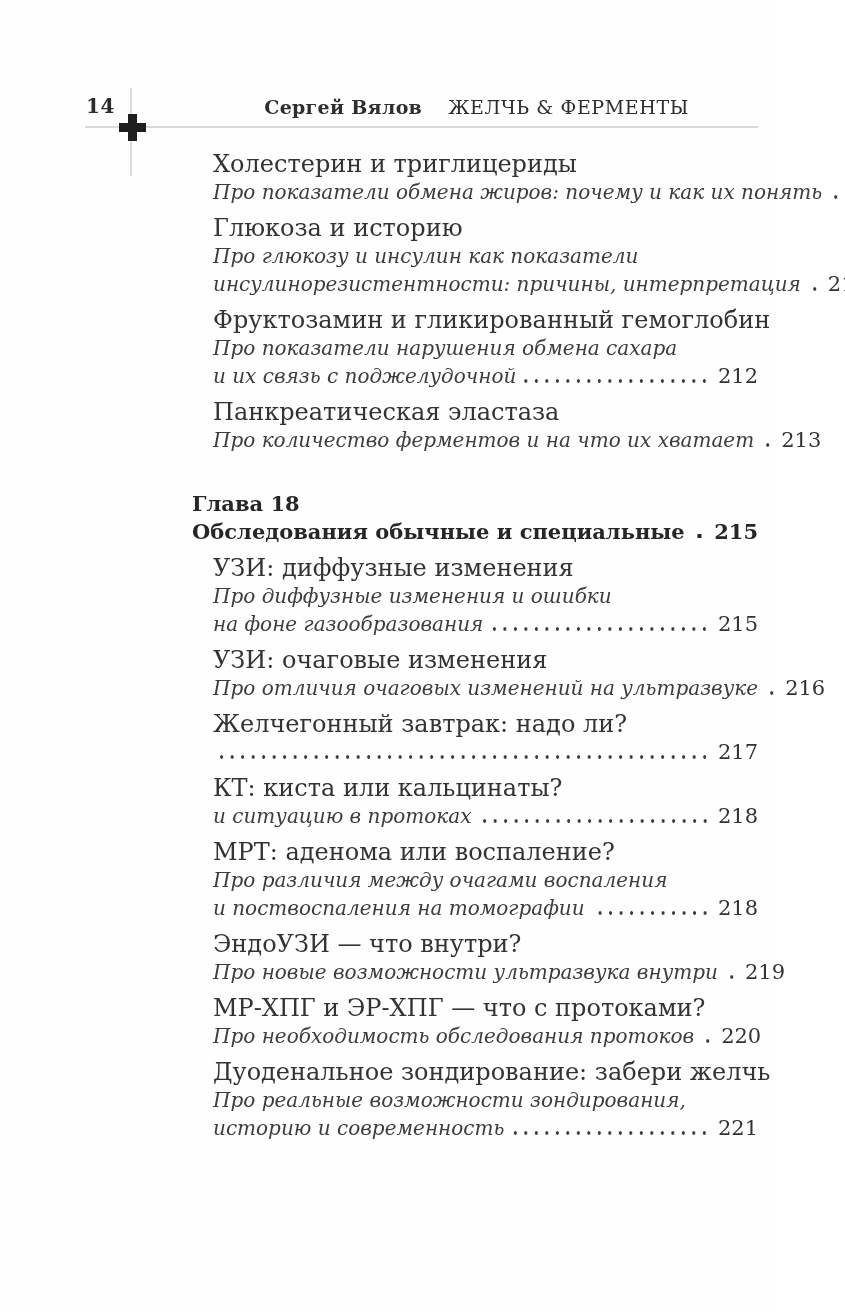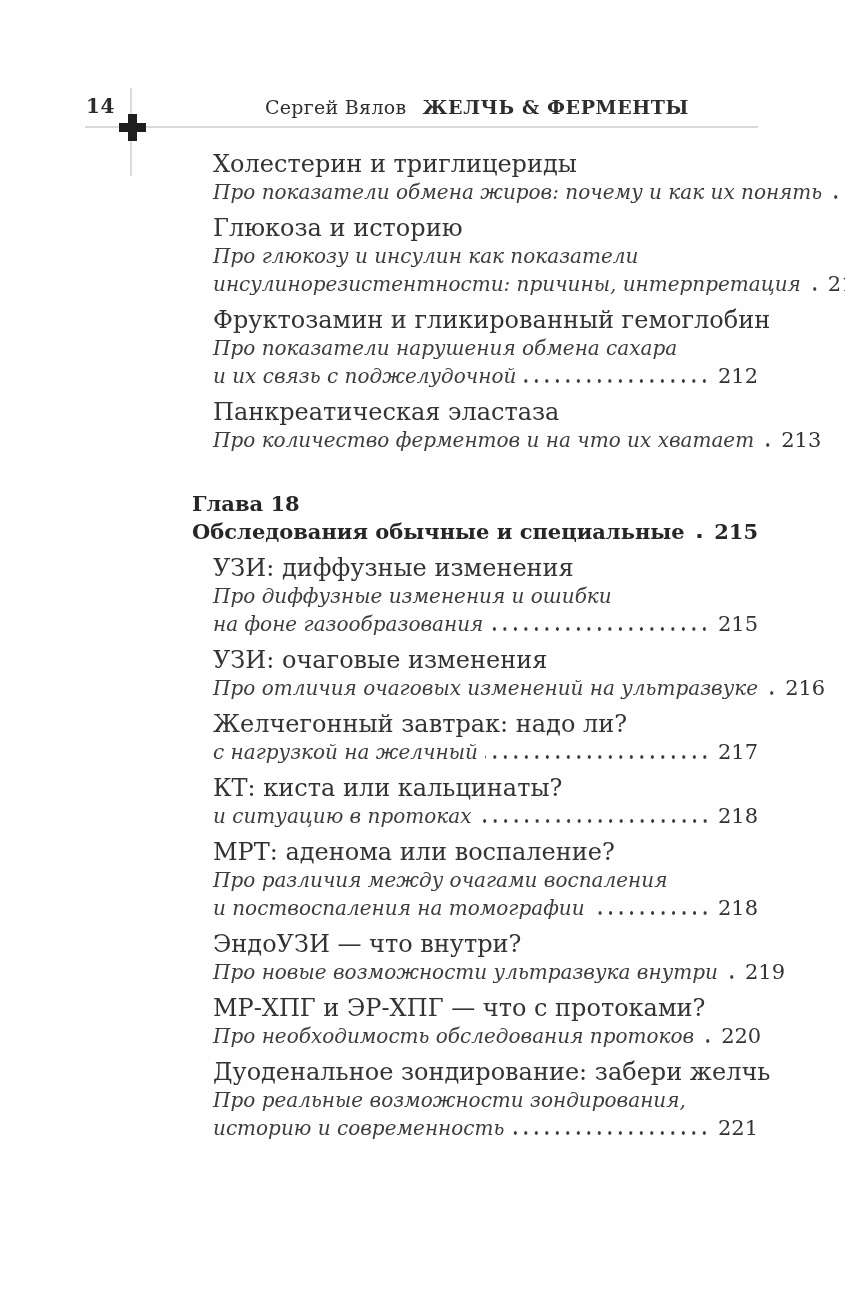--- a/index.html
+++ b/index.html
@@ -19,22 +19,22 @@
   
   .folio {
     position: absolute; left: 86px; top: 94px;
     font-size: 20px; font-weight: bold; color: #2c2c2c;
     letter-spacing: 0.5px;
   }
   .running-head {
     position: absolute; right: 87px; top: 96px;
     font-size: 19px; color: #2e2e2e; white-space: nowrap;
   }
-  .running-head .author { font-weight: normal; letter-spacing: 0.3px; }
-  .running-head .book { font-weight: bold; letter-spacing: 0.6px; margin-left: 10px; }
+  .running-head .author { font-weight: bold; letter-spacing: 0.3px; }
+  .running-head .book { font-weight: normal; letter-spacing: 0.6px; margin-left: 20px; }
 
   .h-rule {
     position: absolute; left: 85px; top: 126px;
     width: 673px; height: 2px; background: #d9d9d9;
   }
   .v-rule {
     position: absolute; left: 130px; top: 88px;
     width: 2px; height: 88px; background: #dcdcdc;
   }
   .cross-mark { position: absolute; left: 118px; top: 113px; width: 29px; height: 29px; }
@@ -168,21 +168,20 @@
       <div class="entry-sub dotline">
         <span class="txt">Про отличия очаговых изменений на ультразвуке</span>
         <span class="leader"></span>
         <span class="pagenum">216</span>
       </div>
     </div>
 
     <div class="entry">
       <div class="entry-title">Желчегонный завтрак: надо ли?</div>
       <div class="entry-sub dotline">
-        <span class="txt">с нагрузкой на желчный</span>
         <span class="leader"></span>
         <span class="pagenum">217</span>
       </div>
     </div>
 
     <div class="entry">
       <div class="entry-title">КТ: киста или кальцинаты?</div>
       <div class="entry-sub dotline">
         <span class="txt">и ситуацию в протоках</span>
         <span class="leader"></span>

